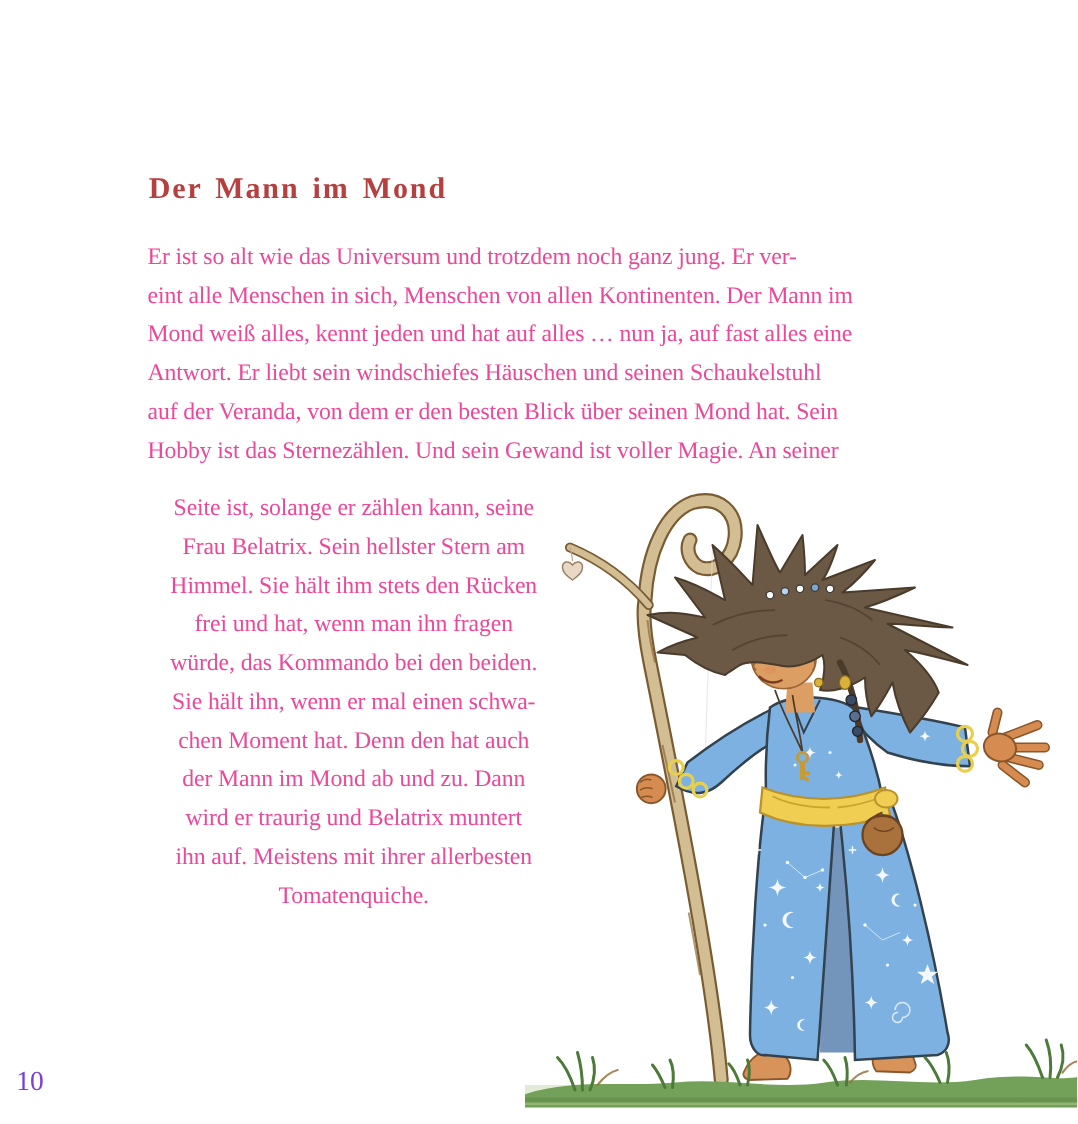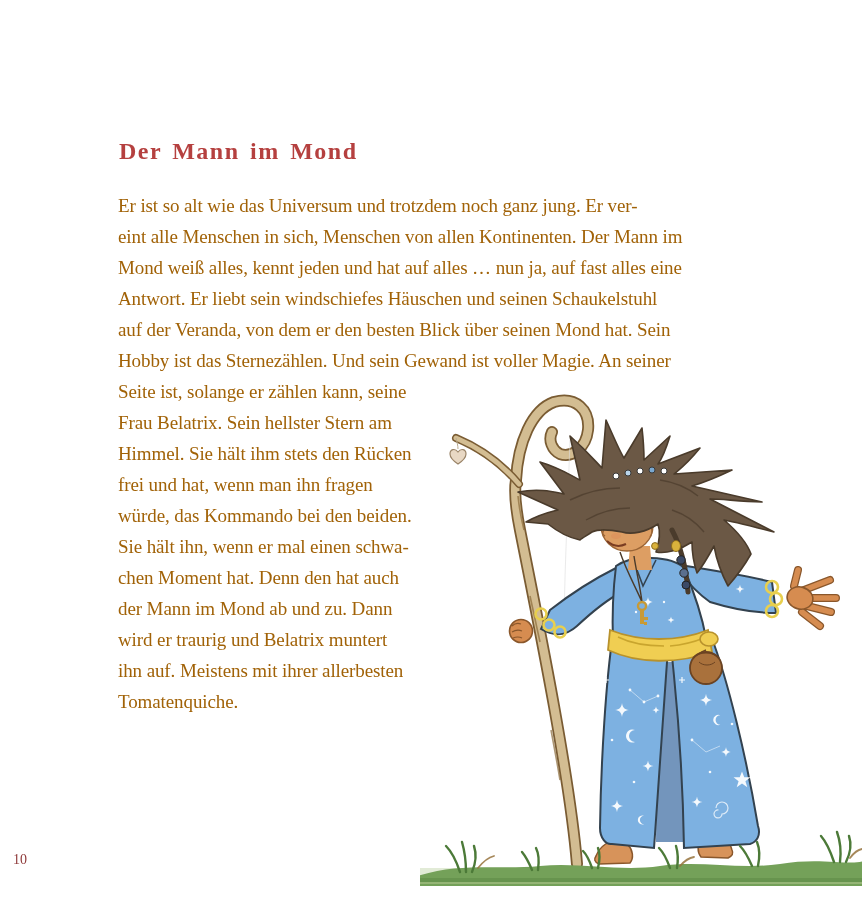--- a/index.html
+++ b/index.html
@@ -17,28 +17,28 @@
     color:#1e7b8a;font-weight:bold;
   }
   .section-heading{
     position:absolute;top:138px;left:119px;
     font-size:24px;letter-spacing:1.5px;word-spacing:3px;
     color:#b5403f;font-weight:bold;text-align:center;
   }
   .para{
     position:absolute;left:118px;
     font-size:19px;line-height:31px;letter-spacing:-0.1px;
-    color:#a16207;
+    color:#ec4899;
     white-space:pre;
   }
   .para-wide{top:190px;width:600px;}
-  .para-narrow{top:376px;width:330px;}
+  .para-narrow{top:391px;width:330px;text-align:center;}
   .page-number{
     position:absolute;left:13px;top:852px;
-    font-size:14px;color:#7f1d1d;opacity:.9;
+    font-size:22px;color:#6d28d9;opacity:.9;
   }
   .illustration{
     position:absolute;left:420px;top:380px;
     width:442px;height:519px;
   }
 </style>
 </head>
 <body>
 
 <div class="page">

